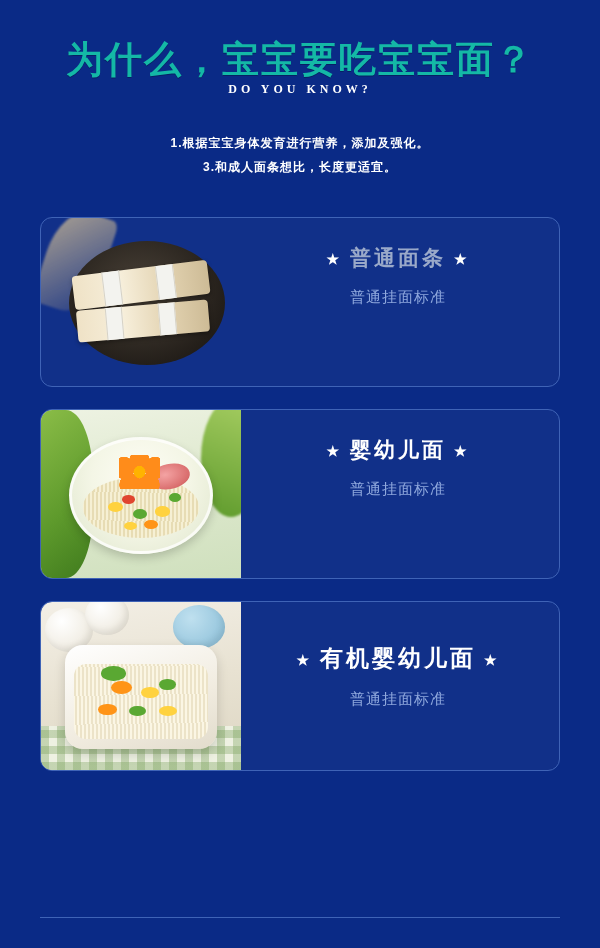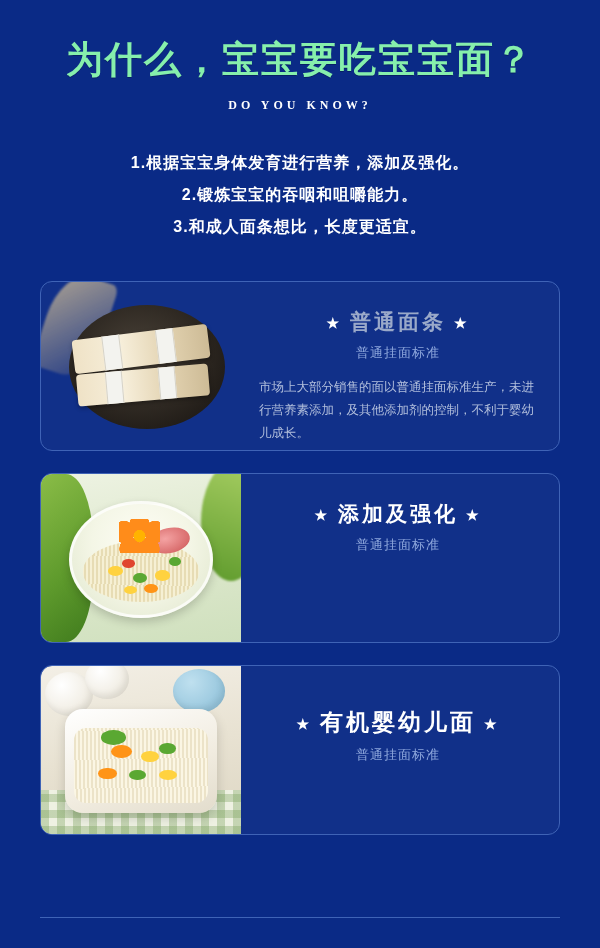--- a/index.html
+++ b/index.html
@@ -16,44 +16,43 @@
     height: 948px;
     background: #0a2a86;
   }
 
   
   .header {
     padding-top: 38px;
     text-align: center;
   }
   .headline {
-    color: #86efac;
+    color: #14b8a6;
     font-size: 37px;
     font-weight: bold;
     letter-spacing: 2px;
     line-height: 1.18;
     text-shadow: 0 1px 0 rgba(0,0,0,0.25);
   }
   .subhead {
-    margin-top: 16px;
     color: #ffffff;
     font-size: 12px;
     font-weight: bold;
     letter-spacing: 4px;
     font-family: "Liberation Serif", serif;
   }
 
   
   .bullets {
     margin-top: 34px;
     text-align: center;
   }
   .bullet {
     color: #ffffff;
-    font-size: 16px;
+    font-size: 12px;
     font-weight: bold;
     line-height: 2.0;
     letter-spacing: 1px;
   }
 
   
   .cards {
     margin-top: 26px;
     padding: 12px 40px;
   }
@@ -86,23 +85,23 @@
     font-weight: bold;
     letter-spacing: 3px;
   }
   .card-title .star {
     font-size: 14px;
     vertical-align: middle;
     margin: 0 8px;
     color: #ffffff;
   }
   .card-sub {
-    margin-top: 8px;
+    margin-top: 16px;
     color: #8fa8dd;
-    font-size: 13px;
+    font-size: 15px;
     letter-spacing: 1px;
   }
   .card-text {
     margin-top: 14px;
     color: #d4ddf2;
     font-size: 12.5px;
     line-height: 1.85;
     text-align: left;
   }
   .card--dim .card-title { color: #9aa9c9; }
@@ -256,21 +255,20 @@
 
 <div class="page">
 
   <div class="header">
     <div class="headline">为什么，宝宝要吃宝宝面？</div>
     <div class="subhead">DO YOU KNOW?</div>
   </div>
 
   <div class="bullets">
     <div class="bullet">1.根据宝宝身体发育进行营养，添加及强化。</div>
-    <div class="bullet">2.锻炼宝宝的吞咽和咀嚼能力。</div>
     <div class="bullet">3.和成人面条想比，长度更适宜。</div>
   </div>
 
   <div class="cards">
 
     <div class="card card--dim">
       <div class="card-media">
         <div class="photo photo-noodles">
           <div class="wheat"></div>
           <div class="plate"></div>
@@ -282,21 +280,20 @@
             <div class="band band-1"></div>
             <div class="band band-2"></div>
           </div>
         </div>
       </div>
       <div class="card-body">
         <div class="card-title">
           <span class="star">★</span><span>普通面条</span><span class="star">★</span>
         </div>
         <div class="card-sub">普通挂面标准</div>
-        <div class="card-text">市场上大部分销售的面以普通挂面标准生产，未进行营养素添加，及其他添加剂的控制，不利于婴幼儿成长。</div>
       </div>
     </div>
 
     <div class="card">
       <div class="card-media">
         <div class="photo photo-soup">
           <div class="greens"></div>
           <div class="greens-r"></div>
           <div class="bowl">
             <div class="soup-noodle"></div>
@@ -307,21 +304,21 @@
             <div class="dot d-pea" style="left:44%;top:62%;width:10%;height:9%;"></div>
             <div class="dot d-pea" style="left:70%;top:48%;width:9%;height:8%;"></div>
             <div class="dot d-red" style="left:36%;top:50%;width:10%;height:8%;"></div>
             <div class="dot d-car" style="left:52%;top:72%;width:10%;height:8%;"></div>
             <div class="dot d-corn" style="left:38%;top:74%;width:9%;height:7%;"></div>
           </div>
         </div>
       </div>
       <div class="card-body">
         <div class="card-title">
-          <span class="star">★</span><span>添加及强化</span><span class="star">★</span>
+          <span class="star">★</span><span>婴幼儿面</span><span class="star">★</span>
         </div>
         <div class="card-sub">普通挂面标准</div>
       </div>
     </div>
 
     <div class="card card--accent">
       <div class="card-media">
         <div class="photo photo-organic">
           <div class="egg egg-1"></div>
           <div class="egg egg-2"></div>

